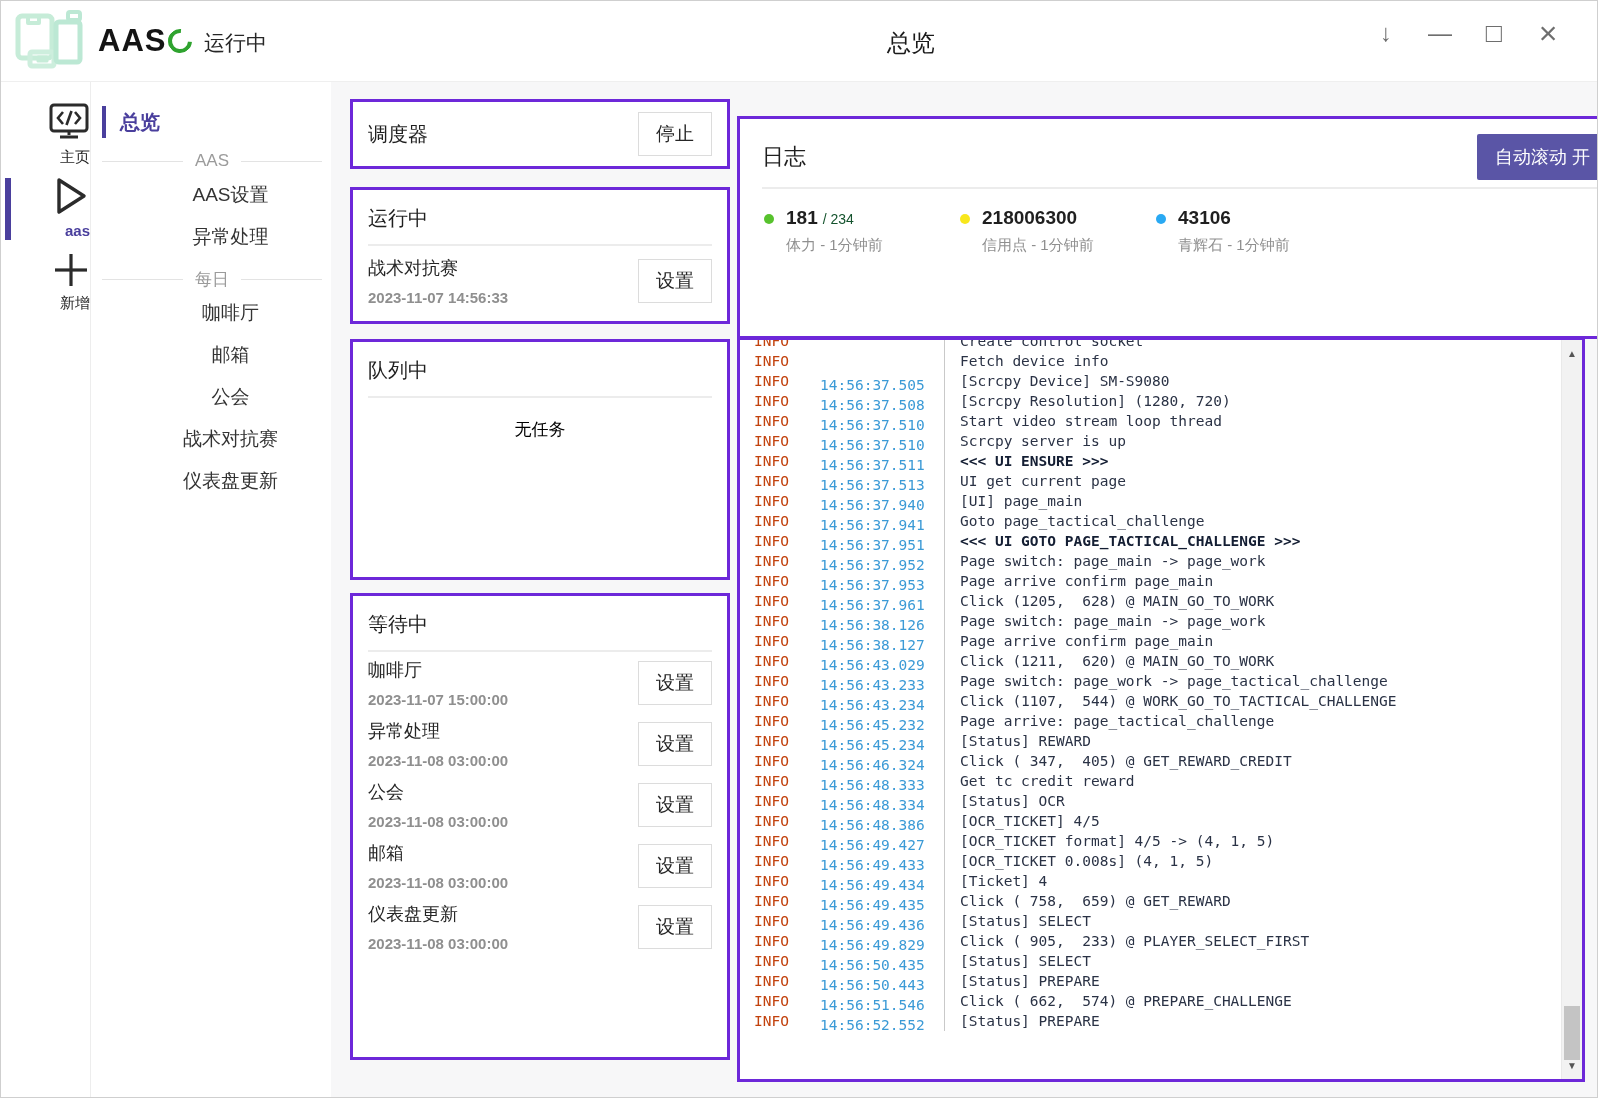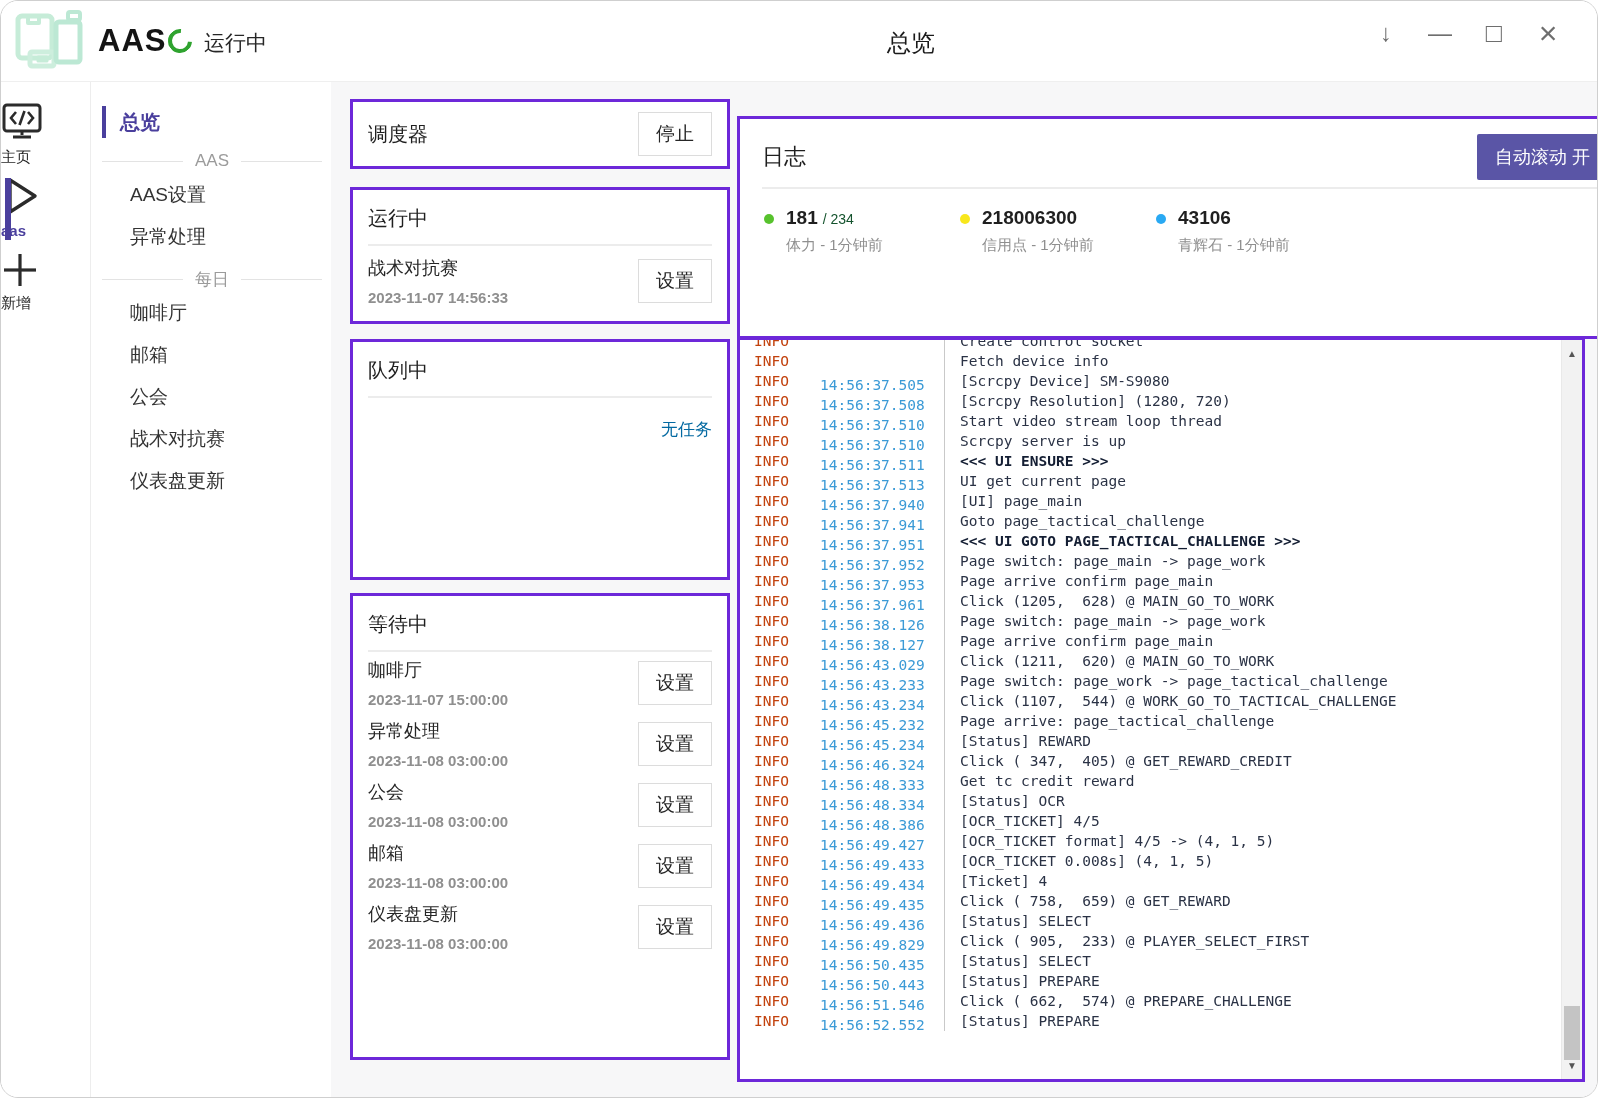--- a/index.html
+++ b/index.html
@@ -1,37 +1,37 @@
 <!DOCTYPE html>
 <html><head>
 <meta charset="utf-8">
 <style>
   html,body{margin:0;padding:0;width:1600px;height:1100px;overflow:hidden;background:#fff;}
   *{box-sizing:border-box;}
   .window{position:absolute;top:0;left:0;width:1598px;height:1098px;background:#fff;
-    border:1px solid #cfcfcf;border-radius:18px;overflow:hidden;
+    border:1px solid #cfcfcf;border-radius:0;overflow:hidden;
     font-family:"Liberation Sans",sans-serif;color:#262626;}
 
   
   .topbar{position:absolute;top:0;left:0;right:0;height:81px;background:#fff;border-bottom:1px solid #efefef;}
   .logo{position:absolute;left:12px;top:6px;}
   .app-name{position:absolute;left:97px;top:22px;font-size:31px;font-weight:bold;color:#141414;letter-spacing:1px;}
   .spinner{position:absolute;left:167px;top:28px;width:24px;height:24px;border:4px solid #2fa32f;
     border-top-color:transparent;border-radius:50%;transform:rotate(50deg);}
   .status-text{position:absolute;left:203px;top:28px;font-size:21px;color:#262626;}
   .page-title{position:absolute;left:886px;top:26px;font-size:24px;color:#1a1a1a;}
   .win-controls{position:absolute;right:34px;top:10px;display:flex;gap:24px;}
   .win-btn{width:30px;height:44px;display:flex;align-items:center;justify-content:center;
     font-size:24px;color:#6e6e6e;cursor:pointer;}
   .win-btn.close{font-size:32px;}
   .win-btn.maxi{font-size:27px;}
 
   
   .rail{position:absolute;top:81px;left:0;width:90px;bottom:0;background:#fff;border-right:1px solid #ededed;}
-  .rail-item{position:absolute;left:0;width:89px;text-align:left;cursor:pointer;}
+  .rail-item{position:absolute;left:0;width:89px;text-align:right;cursor:pointer;}
   .rail-label{font-size:15px;color:#1f1f1f;margin-top:2px;}
   .rail-item.active .rail-label{color:#4a3f9d;font-weight:bold;}
   .rail-item.active::before{content:"";position:absolute;left:4px;top:2px;bottom:0;width:6px;background:#4a3f9d;}
   .rail-home{top:20px;}
   .rail-aas{top:94px;height:64px;}
   .rail-add{top:170px;}
 
   
   .sidebar{position:absolute;top:81px;left:91px;width:239px;bottom:0;background:#fff;}
   .side-overview{position:absolute;top:24px;left:10px;border-left:4px solid #4a3f9d;padding-left:14px;
@@ -39,41 +39,41 @@
   .side-divider{position:absolute;left:10px;right:9px;height:18px;display:flex;align-items:center;
     color:#9b9b9b;font-size:17px;}
   .side-divider::before,.side-divider::after{content:"";flex:1;border-top:1px solid #e3e3e3;}
   .side-divider::before{margin-right:12px;}
   .side-divider::after{margin-left:12px;}
   .div-aas{top:70px;}
   .div-daily{top:188px;}
   .menu-list{position:absolute;left:0;right:0;}
   .list-aas{top:92px;}
   .list-daily{top:210px;}
-  .menu-item{height:42px;line-height:42px;padding-left:38px;font-size:19px;color:#333;cursor:pointer;}
+  .menu-item{height:42px;line-height:42px;padding-left:38px;font-size:19px;color:#333;cursor:pointer;text-align:center;}
 
   
   .main{position:absolute;top:81px;left:330px;right:0;bottom:0;background:#f7f7f8;}
   .card{position:absolute;background:#fff;border:3px solid #6d28d9;}
   .card-title{font-size:20px;color:#1f1f1f;}
   .card-divider{height:2px;background:#ececec;}
   .btn{background:#fff;border:1px solid #dcdcdc;font-size:19px;color:#262626;
     padding:8px 17px;cursor:pointer;font-family:inherit;}
 
   .card-scheduler{left:19px;top:17px;width:380px;height:70px;display:flex;align-items:center;
     justify-content:space-between;padding:0 15px;}
   .card-running{left:19px;top:105px;width:380px;height:137px;padding:15px 15px 0;}
   .card-running .card-divider{margin-top:12px;}
   .task-row{display:flex;justify-content:space-between;align-items:center;padding-top:10px;}
   .task-name{font-size:18px;color:#262626;}
   .task-time{font-size:15px;font-weight:bold;color:#8f8f8f;margin-top:9px;}
 
   .card-queue{left:19px;top:257px;width:380px;height:241px;padding:15px 15px 0;}
   .card-queue .card-divider{margin-top:12px;}
-  .queue-empty{text-align:right;margin-top:20px;font-size:17px;color:#0369a1;}
+  .queue-empty{text-align:center;margin-top:20px;font-size:17px;color:#000000;}
 
   .card-waiting{left:19px;top:511px;width:380px;height:467px;padding:15px 15px 0;}
   .card-waiting .card-divider{margin-top:12px;}
   .wait-row{display:flex;justify-content:space-between;align-items:center;height:61px;}
   .wait-name{font-size:18px;color:#262626;}
   .wait-time{font-size:15px;font-weight:bold;color:#8f8f8f;margin-top:9px;}
 
   
   .card-loghead{left:406px;top:17px;width:896px;height:223px;padding:0 22px;margin-top:17px;}
   .loghead-row{height:68px;display:flex;align-items:center;justify-content:space-between;padding-top:8px;}

